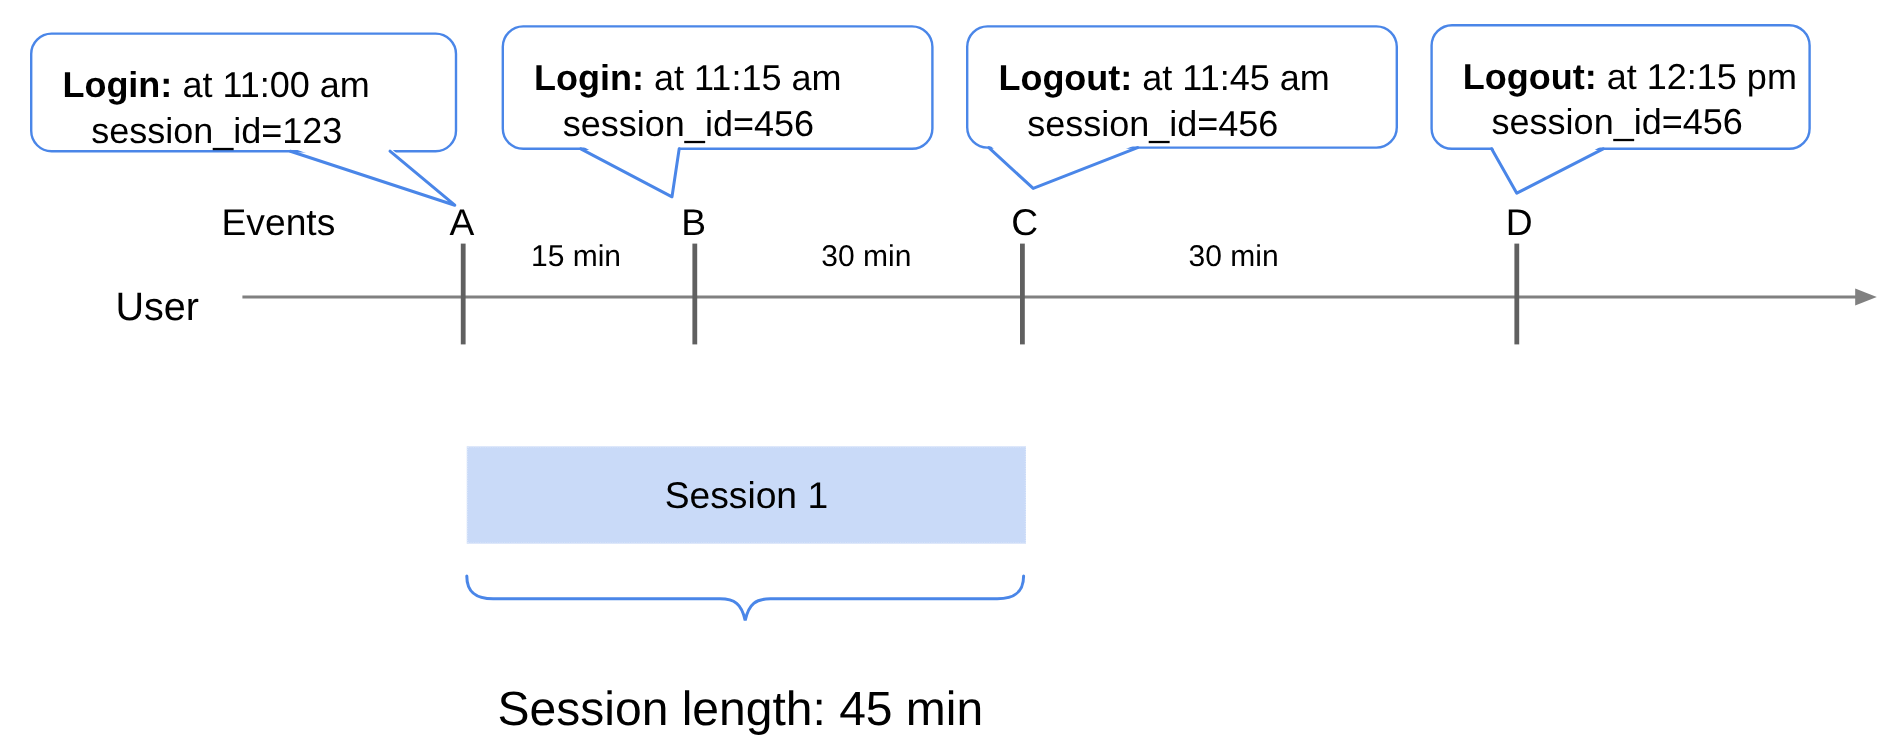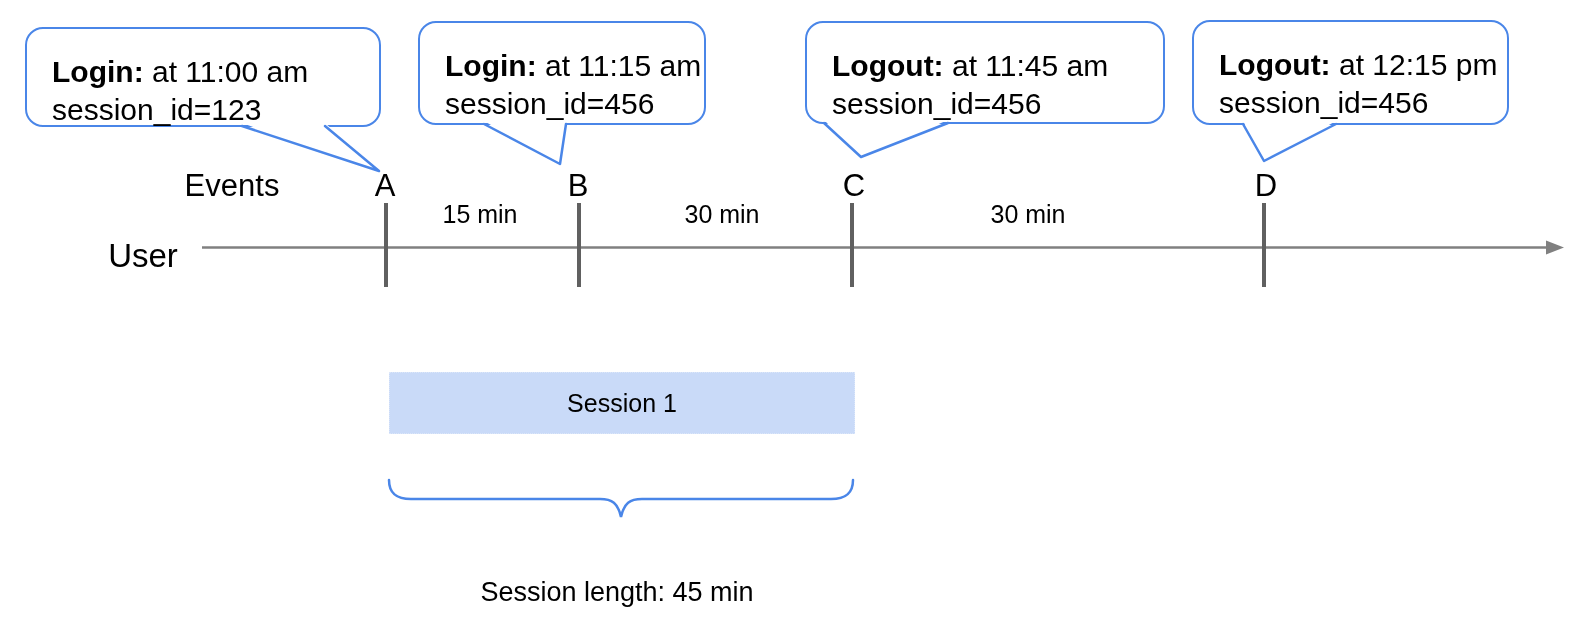--- a/index.html
+++ b/index.html
@@ -6,52 +6,52 @@
   #stage{
     position:relative;width:1574px;height:630px;background:#fff;overflow:hidden;
     font-family:"Liberation Sans", sans-serif;color:#000;
   }
   .bubble{
     position:absolute;background:#fff;border:2.5px solid var(--blue,#4a86e8);
     border-radius:18px;box-sizing:border-box;z-index:1;
     font-size:30px;line-height:38px;padding:24px 0 0 25px;
   }
   .bubble b{font-weight:bold;}
-  .bubble .l2{display:block;}
+  .bubble .l2{display:block;margin-left:24px;}
   #overlay{position:absolute;left:0;top:0;z-index:2;pointer-events:none;}
   .tail-fill{fill:#ffffff;stroke:none;}
   .tail-stroke{fill:none;stroke:var(--blue,#4a86e8);stroke-width:2.5;stroke-linejoin:round;stroke-linecap:round;}
   .axis{stroke:var(--line,#808080);stroke-width:2.5;}
   .arrowhead{fill:var(--line,#808080);}
   .tick{stroke:var(--tick,#606060);stroke-width:4;}
   .brace{fill:none;stroke:var(--blue,#4a86e8);stroke-width:2.5;stroke-linecap:round;}
   .lbl{position:absolute;transform:translate(-50%,-50%);white-space:nowrap;z-index:1;}
   .lbl-events{font-size:31px;}
-  .lbl-user{font-size:33px;margin-left:12px;}
+  .lbl-user{font-size:33px;}
   .lbl-letter{font-size:31px;}
   .lbl-interval{font-size:25px;}
   .session-box{
-    position:absolute;left:389px;top:372px;width:466px;height:62px;box-sizing:border-box;
+    position:absolute;left:389px;top:372px;width:466px;height:81px;box-sizing:border-box;
     background:var(--session,#c9daf8);border:1px dotted #dbe6f9;
-    display:flex;align-items:center;justify-content:center;font-size:25px;z-index:1;
+    display:flex;align-items:center;justify-content:center;font-size:31px;z-index:1;
   }
-  .lbl-length{font-size:27px;}
+  .lbl-length{font-size:40px;}
 </style>
 </head>
 <body>
 
 <div id="stage">
 
   <div class="bubble" style="left:25px;top:27px;width:356px;height:100px;">
     <b>Login:</b>
     <span>at 11:00 am</span>
     <span class="l2">session_id=123</span>
   </div>
 
-  <div class="bubble" style="left:418px;top:21px;width:288px;height:104px;">
+  <div class="bubble" style="left:418px;top:21px;width:360px;height:104px;">
     <b>Login:</b>
     <span>at 11:15 am</span>
     <span class="l2">session_id=456</span>
   </div>
 
   <div class="bubble" style="left:805px;top:21px;width:360px;height:103px;">
     <b>Logout:</b>
     <span>at 11:45 am</span>
     <span class="l2">session_id=456</span>
   </div>

